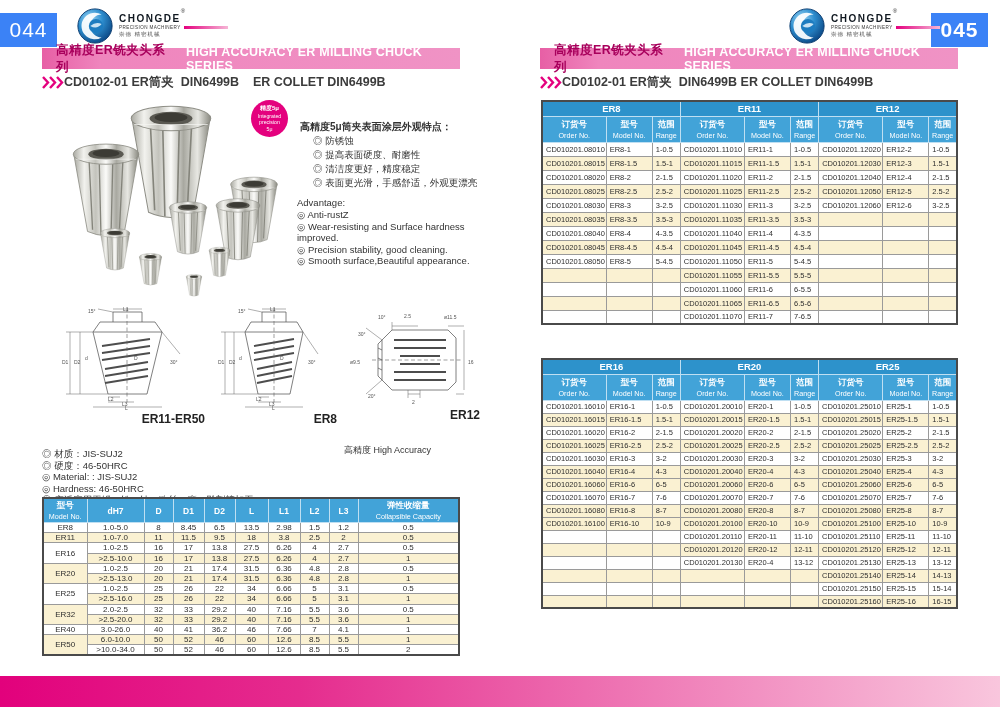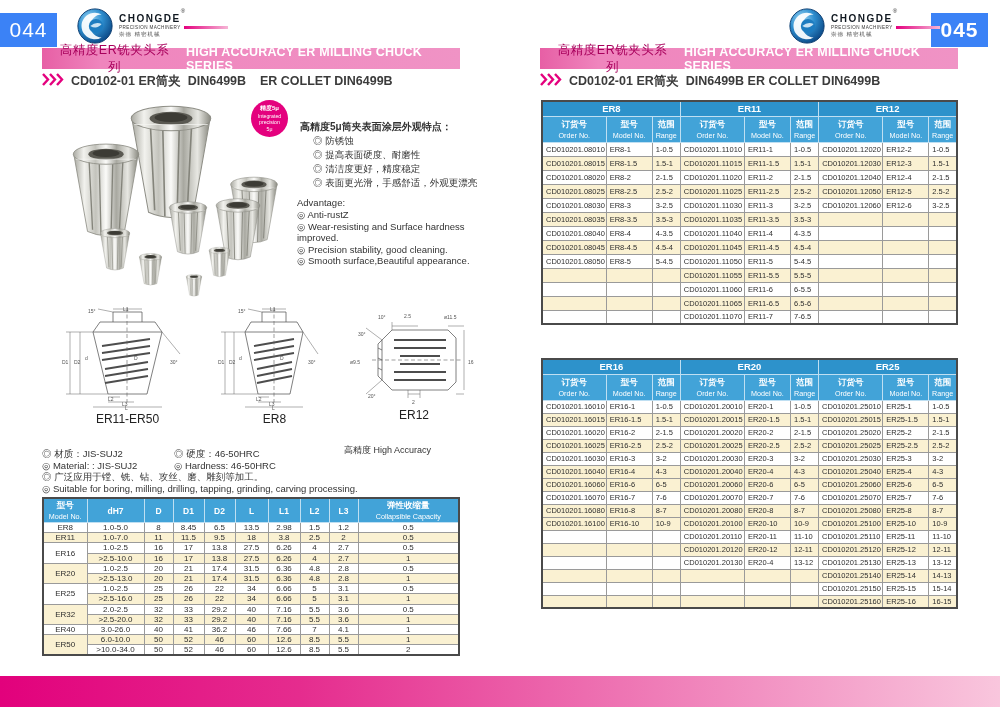--- a/index.html
+++ b/index.html
@@ -22,25 +22,25 @@
   .logo-sub { font-size:4.6px; color:#3a3a3a; letter-spacing:.4px; display:flex; align-items:center; gap:3px; margin-top:1px; }
   .logo-sub .pinkline { display:inline-block; width:44px; height:3px; background:linear-gradient(90deg,#E4017E,#F6B6D6); }
   .logo-cn { font-size:5.5px; color:#555; margin-top:1px; letter-spacing:1px; }
   .logo-reg { font-size:6px; color:#333; position:relative; top:-3px; }
 
   
   .banner { position:absolute; top:48px; width:418px; height:21px;
             background:linear-gradient(90deg,#E75FA5 0%, #EF85BD 14%, #F093C5 100%);
             display:flex; align-items:center; gap:13px; padding-left:14px; }
   .banner.l1 { left:42px; } .banner.l2 { left:540px; }
-  .banner-cn { font-size:12.5px; font-weight:normal; color:#A8005C; letter-spacing:.5px;text-align:center; }
+  .banner-cn { font-size:12.5px; font-weight:bold; color:#A8005C; letter-spacing:.5px; }
   .banner-en { font-size:12.5px; font-weight:bold; color:#ffffff; letter-spacing:.2px; }
 
   
-  .subtitle { position:absolute; top:73px; height:18px; display:flex; align-items:flex-start; gap:7px; }
+  .subtitle { position:absolute; top:73px; height:18px; display:flex; align-items:center; }
   .subtitle.l1 { left:42px; } .subtitle.l2 { left:540px; }
   .subtitle-text { font-size:12.5px; font-weight:600; color:#3b3b3b; white-space:pre; }
 
   
   .photo { position:absolute; left:38px; top:92px; width:246px; height:216px; }
   .badge { position:absolute; left:251px; top:100px; width:37px; height:37px; border-radius:50%;
            background:#E4017E; color:#fff; display:flex; flex-direction:column; align-items:center;
            justify-content:center; text-align:center; line-height:1.25; z-index:3; }
   .badge span { display:block; font-size:5.2px; }
   .badge .b1 { font-size:6px; font-weight:bold; }
@@ -50,27 +50,27 @@
   .features .ft { font-size:10px; font-weight:bold; line-height:14px; }
   .features .fi { font-size:9.5px; line-height:14px; padding-left:13px; }
   .advantages { position:absolute; left:297px; top:197px; width:200px; color:#333; }
   .advantages .at { font-size:9.5px; line-height:12px; }
   .advantages .ai { font-size:9.5px; line-height:11.5px; }
 
   
   .dwg { position:absolute; top:306px; }
   .dwg svg { display:block; }
   #dwgbox0 { left:50px; } #dwgbox1 { left:212px; } #dwgbox2 { left:348px; top:310px; }
-  .dwg-label { position:absolute; top:412px; font-size:12px; color:#222; text-align:center; }
+  .dwg-label { position:absolute; top:412px; font-size:12px; color:#222; text-align:right;font-weight:bold; }
   #dlab0 { left:50px; width:155px; } #dlab1 { left:212px; width:125px; } #dlab2 { left:348px; width:132px; top:408px; }
   .hinote { position:absolute; left:344px; top:444px; font-size:9px; color:#333; }
 
   
   .material { position:absolute; left:42px; top:448px; width:446px; color:#333; }
-  .material .mrow { display:flex; }
+  .material .mrow { display:flex;flex-direction:column; }
   .material .mrow span:first-child { width:132px; }
   .material div, .material span { font-size:9.5px; line-height:11.5px; }
 
   
   table { border-collapse:collapse; table-layout:fixed; }
   .dimtable { position:absolute; left:42px; top:497px; width:416px; border:2px solid #4a4a4a; }
   .dimtable th { background:#42A3D8; color:#fff; border:1px solid #bfdff2; padding:1px 0; }
   .dimtable th .cn { display:block; font-size:8.5px; font-weight:bold; }
   .dimtable th .en { display:block; font-size:7.2px; font-weight:normal; }
   .dimtable th.single { font-size:8.5px; }

